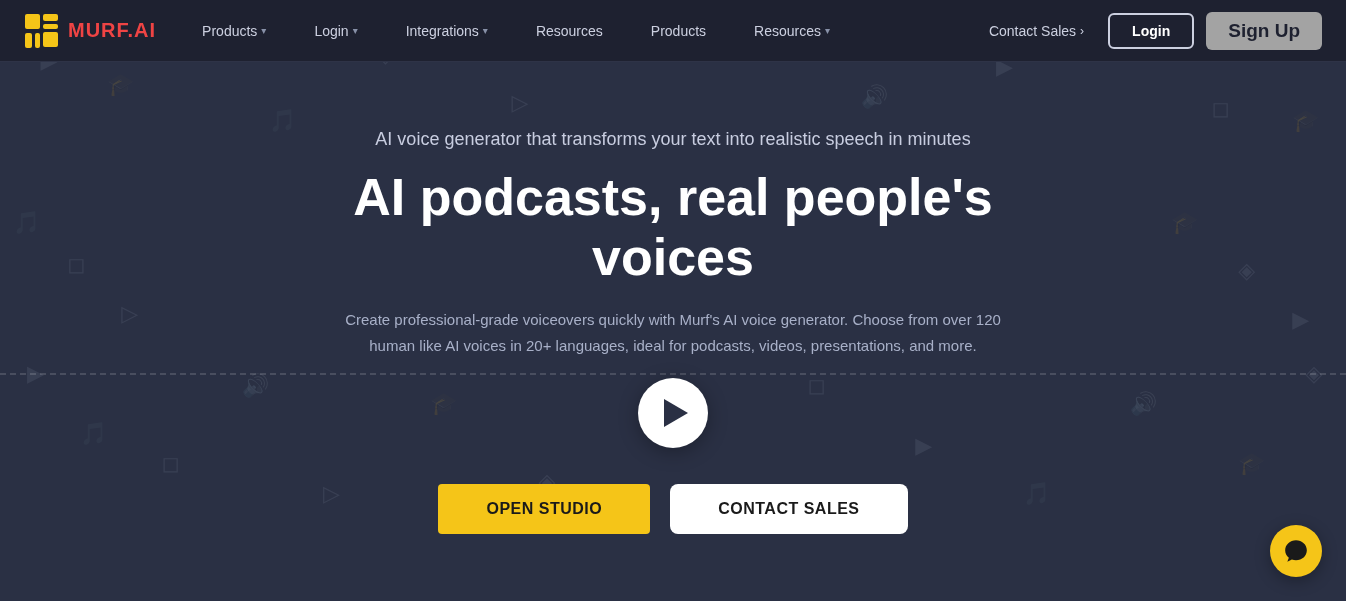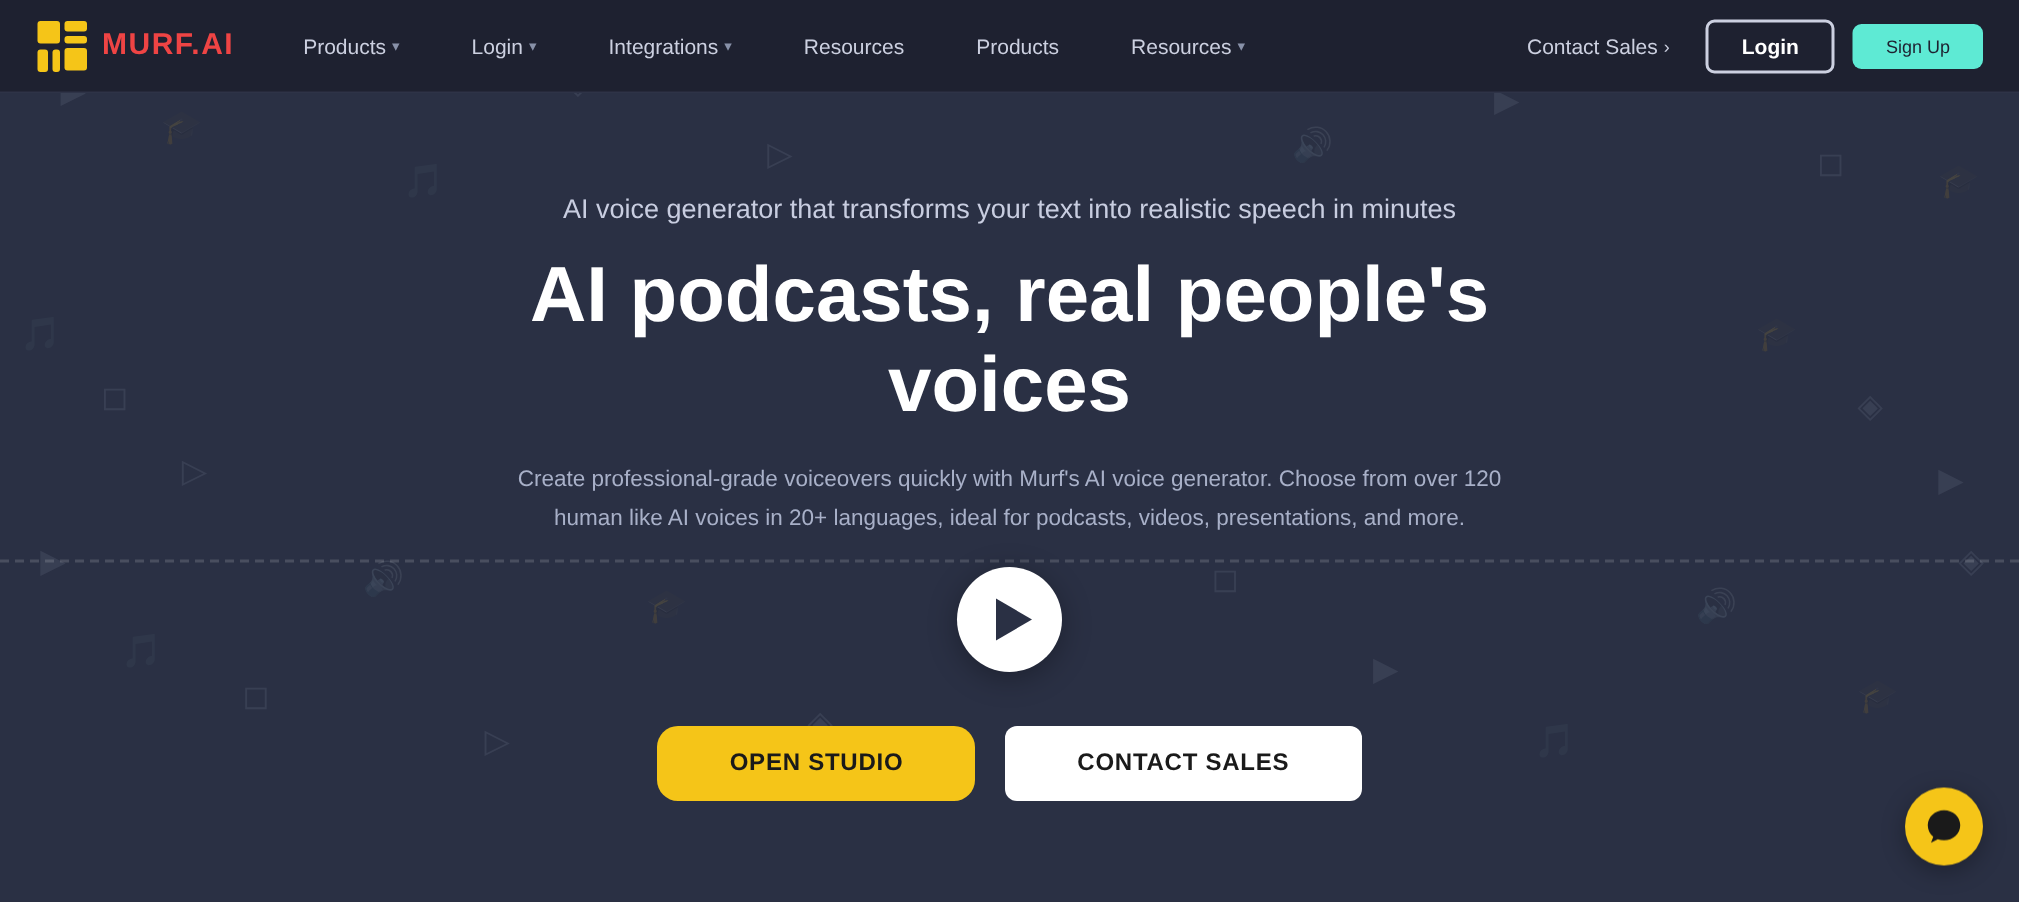--- a/index.html
+++ b/index.html
@@ -28,22 +28,22 @@
       color: #ccd0e0; font-size: 14px; cursor: pointer;
       display: flex; align-items: center; gap: 4px;
     }
     .btn-login {
       border: 2px solid #ccd0e0; color: #fff; background: transparent;
       padding: 8px 22px; border-radius: 6px; font-size: 14px; font-weight: 600;
       cursor: pointer;
       margin-left: 12px;
     }
     .btn-signup {
-      background: #5eead4; color: #1e2130;
-      padding: 8px 22px; border-radius: 6px; font-size: 12px; font-weight: 400;
+      background: #a3a3a3; color: #1e2130;
+      padding: 8px 22px; border-radius: 6px; font-size: 19px; font-weight: 700;
       cursor: pointer; border: none;
     }
 
     
     .hero {
       position: relative; width: 100%; height: 601px;
       background: #2a3044;
       display: flex; flex-direction: column; align-items: center;
       justify-content: center; padding-top: 62px; overflow: hidden;
     }
@@ -97,21 +97,21 @@
       border-top: 14px solid transparent;
       border-bottom: 14px solid transparent;
       border-left: 24px solid #2a3044;
       margin-left: 5px;
     }
 
     
     .cta-buttons { display: flex; gap: 20px; justify-content: center; }
     .btn-open-studio {
       background: #f5c518; color: #1a1a1a;
-      padding: 16px 48px; border-radius: 14px;
+      padding: 16px 48px; border-radius: 4px;
       font-size: 16px; font-weight: 800; cursor: pointer;
       border: none; letter-spacing: 0.5px;
       transition: background 0.2s;
     }
     .btn-contact-sales {
       background: #fff; color: #1a1a1a;
       padding: 16px 48px; border-radius: 8px;
       font-size: 16px; font-weight: 800; cursor: pointer;
       border: none; letter-spacing: 0.5px;
       transition: background 0.2s;

